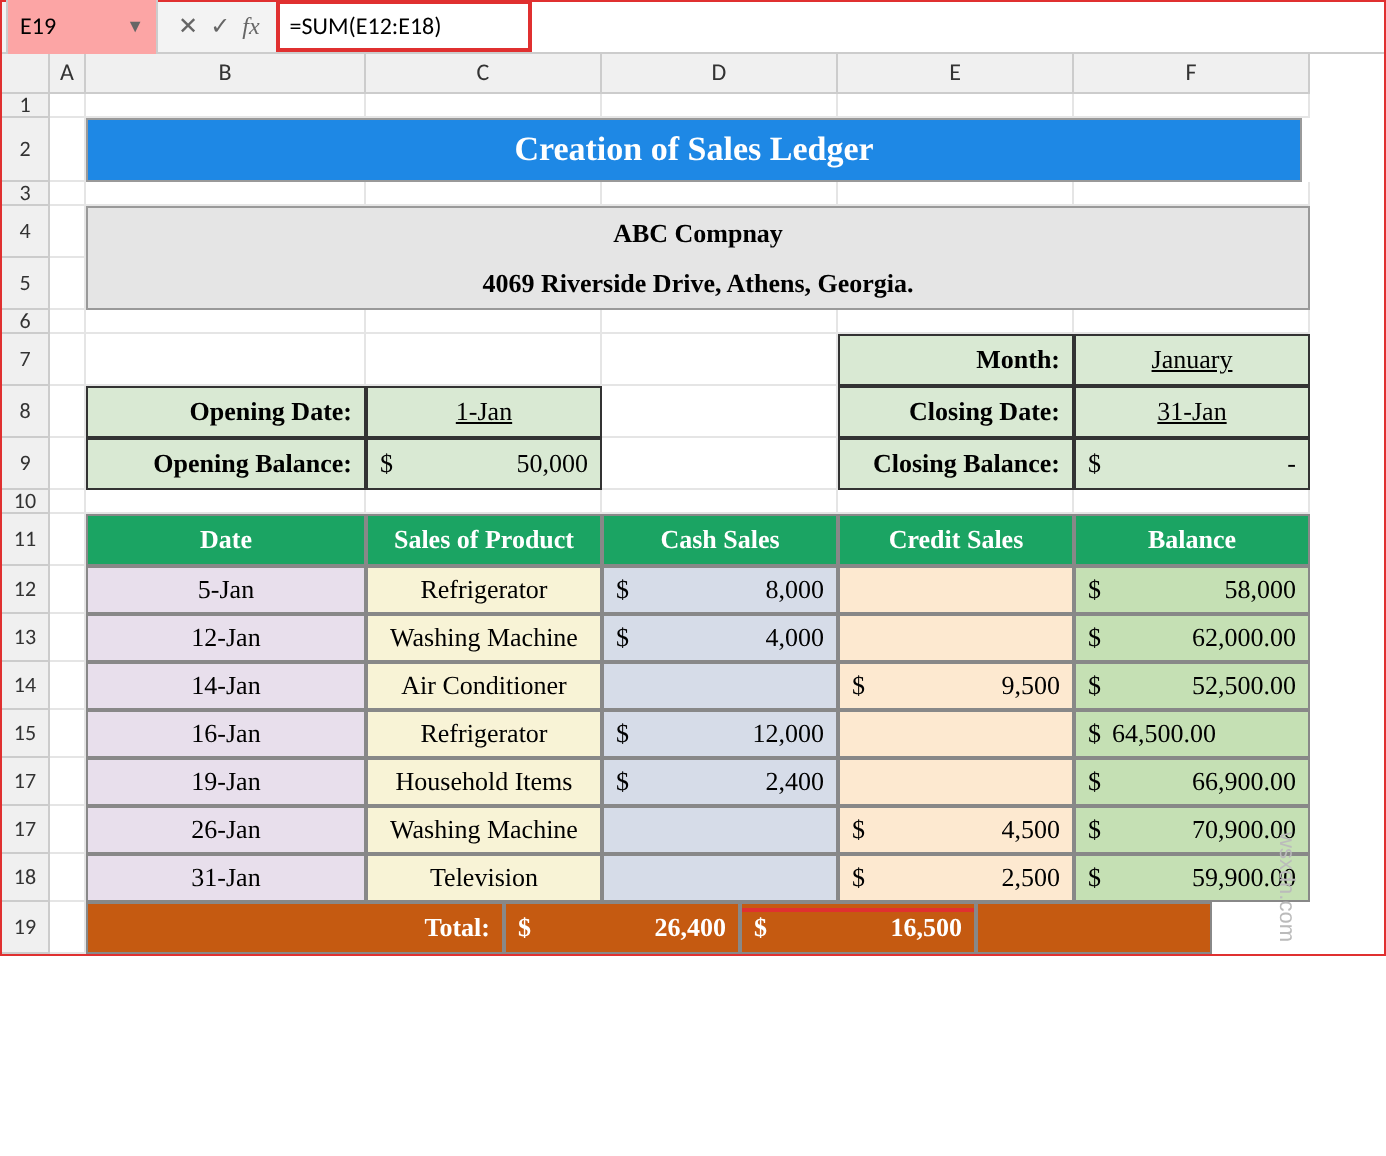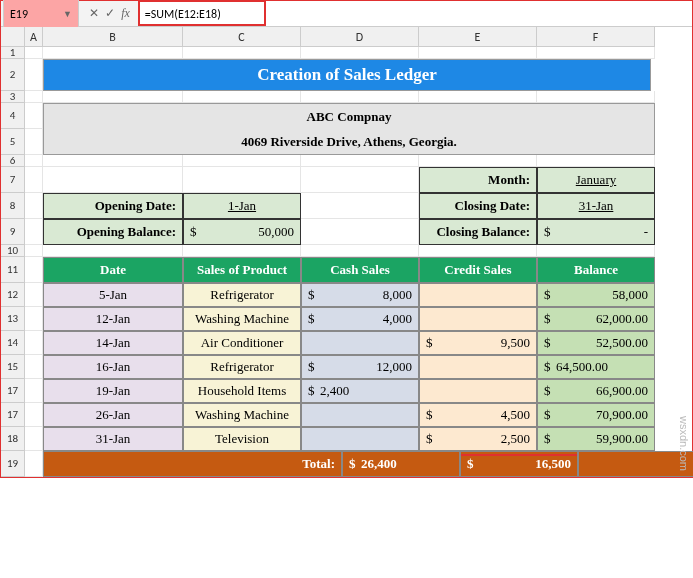--- a/index.html
+++ b/index.html
@@ -280,21 +280,21 @@
               <span class="dollar">$</span>
               <span style="flex:1;">64,500.00</span>
             </div>
           </div>
           <div class="row rD">
             <div class="cell cA"></div>
     <div class="cell td date cB">19-Jan</div>
     <div class="cell td prod cC">Household Items</div>
     <div class="cell td cash cD">
               <span class="dollar">$</span>
-              <span style="flex:1;text-align:left">2,400</span>
+              <span style="flex:1;text-align:right">2,400</span>
             </div>
             <div class="cell td empty-cred cE"></div>
     <div class="cell td bal cF">
               <span class="dollar">$</span>
               <span style="flex:1;text-align:right">66,900.00</span>
             </div>
           </div>
           <div class="row rD">
             <div class="cell cA"></div>
     <div class="cell td date cB">26-Jan</div>
@@ -320,24 +320,24 @@
             </div>
     <div class="cell td bal cF">
               <span class="dollar">$</span>
               <span style="flex:1;text-align:right">59,900.00</span>
             </div>
           </div>
         </div>
 
     <div class="row r19">
           <div class="cell cA"></div>
-      <div class="cell total lbl" style="width:299px">Total:</div>
+      <div class="cell total lbl" style="width:209px">Total:</div>
       <div class="cell total money cD">
             <span class="dollar">$</span>
-            <span style="flex:1;text-align:left">26,400</span>
+            <span style="flex:1;text-align:right">26,400</span>
           </div>
       <div class="cell total money cE" style="position:relative">
         <span class="dollar">$</span>
             <span style="flex:1;text-align:right">16,500</span>
         <div class="hl hl-e19"></div>
       </div>
       <div class="cell total cF"></div>
     </div>
 
     <div class="watermark">wsxdn.com</div>

